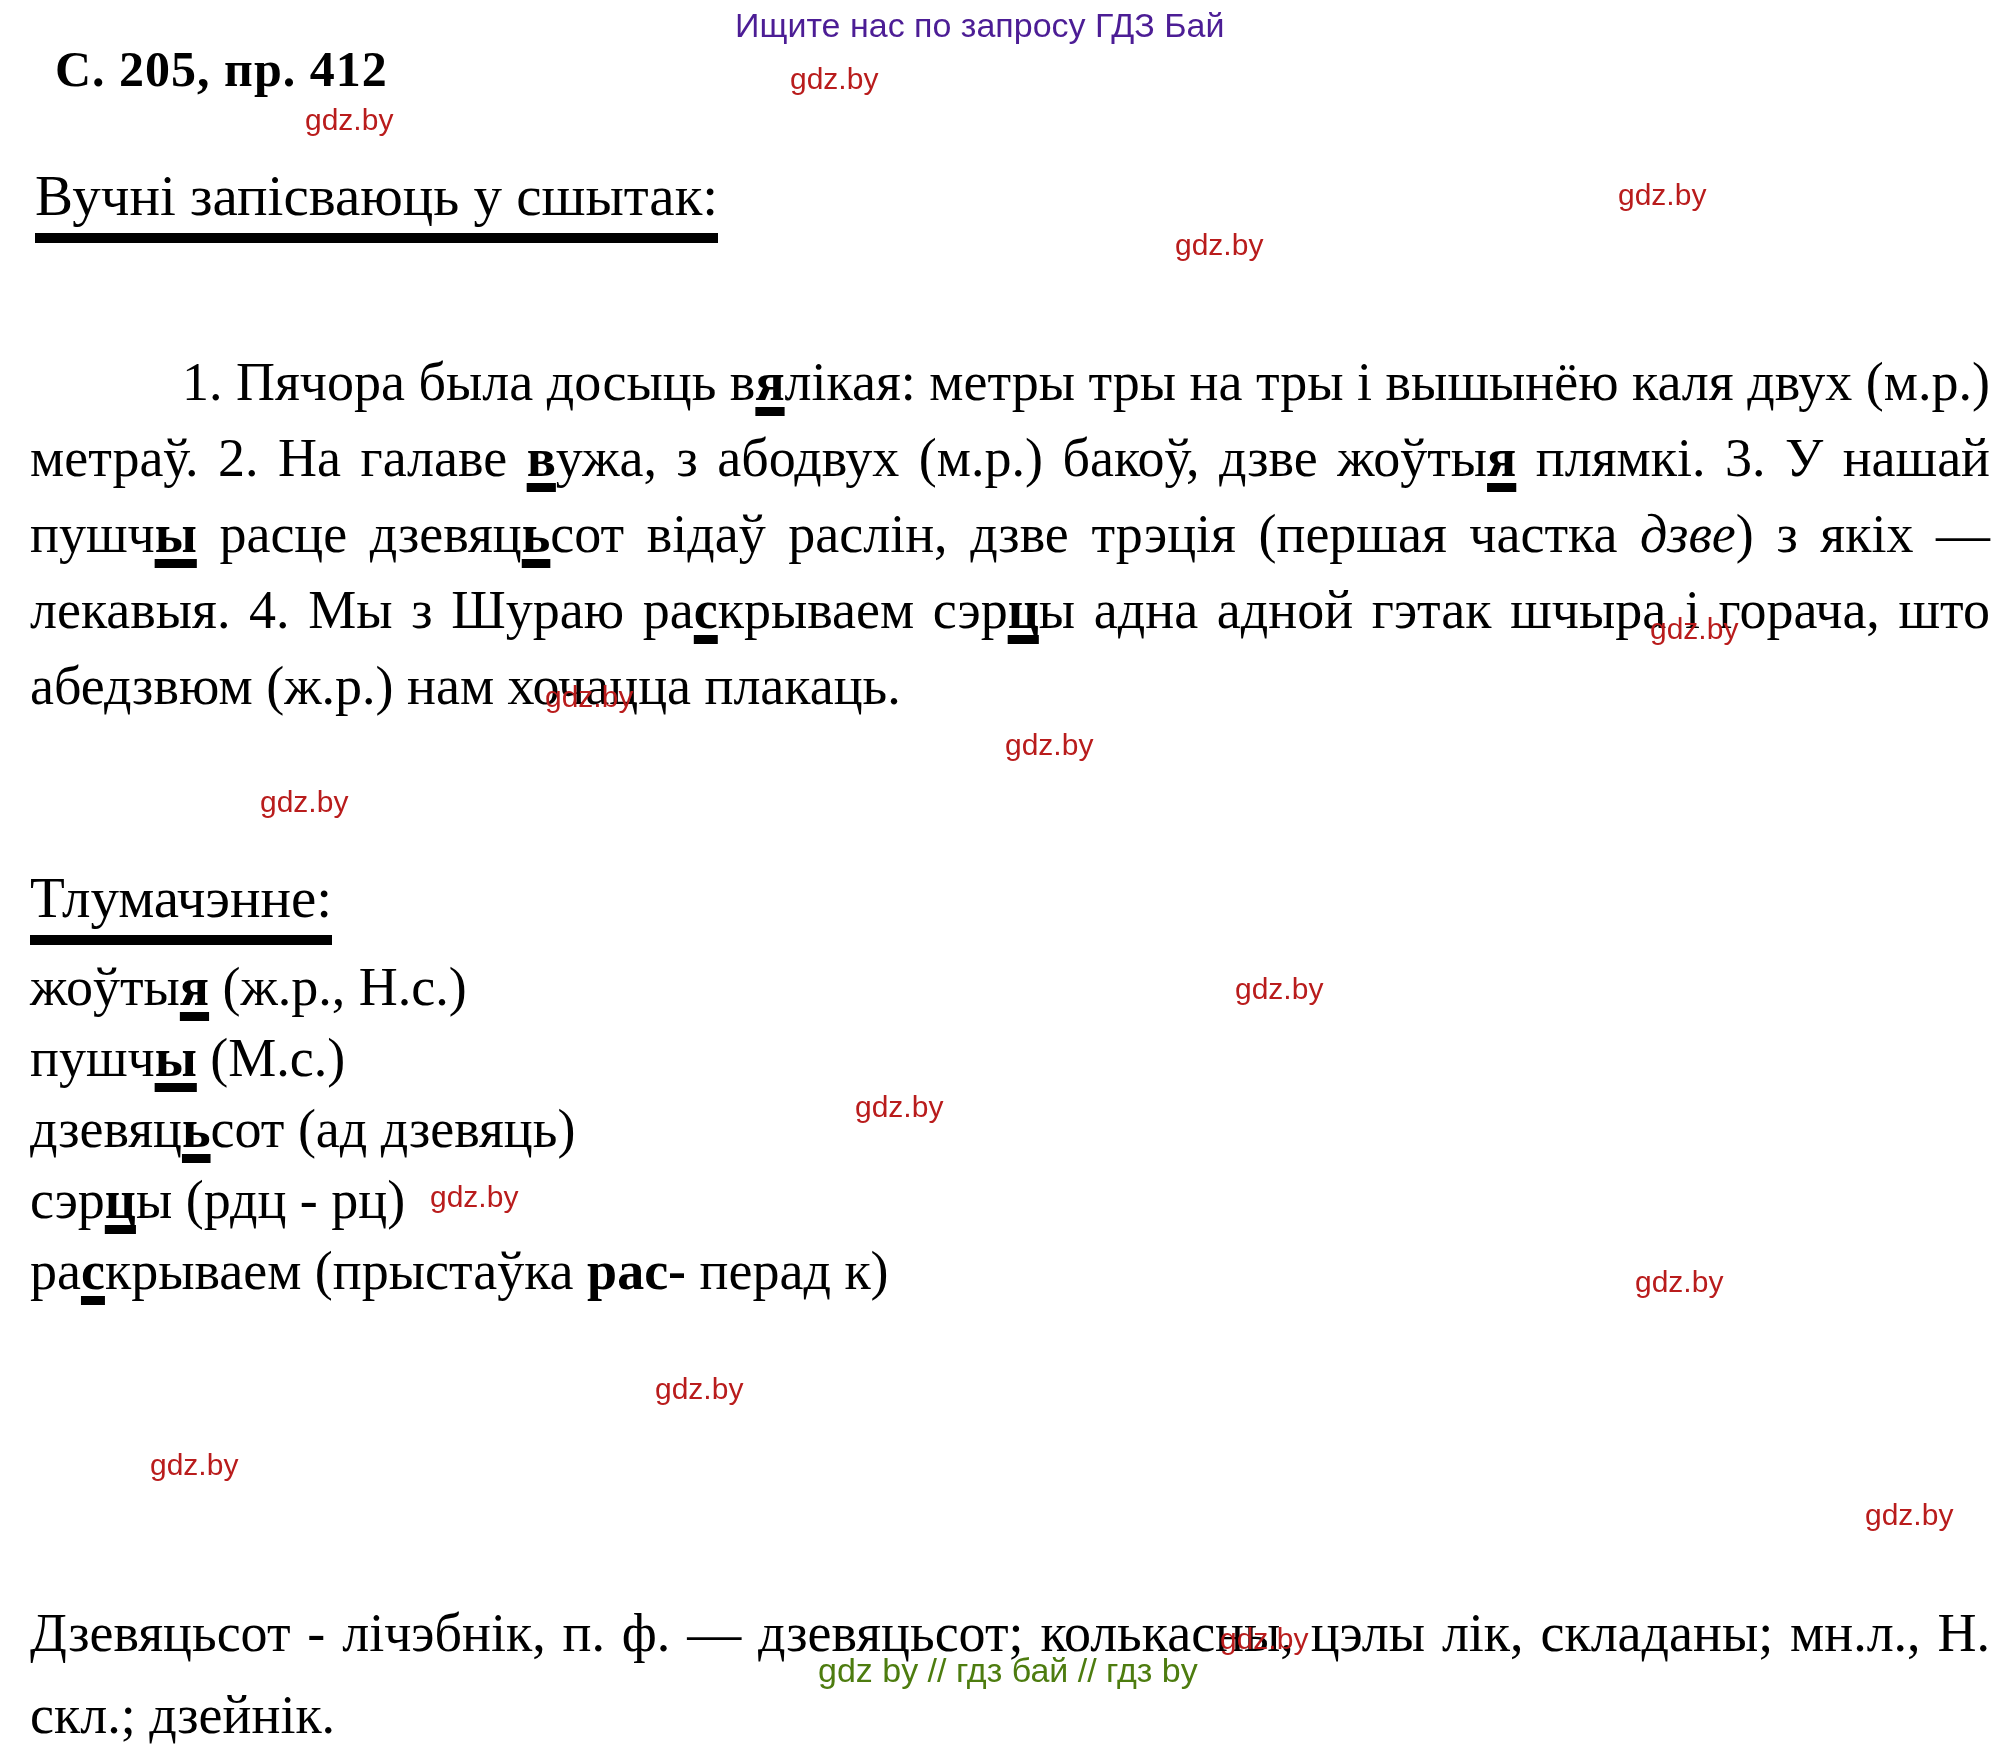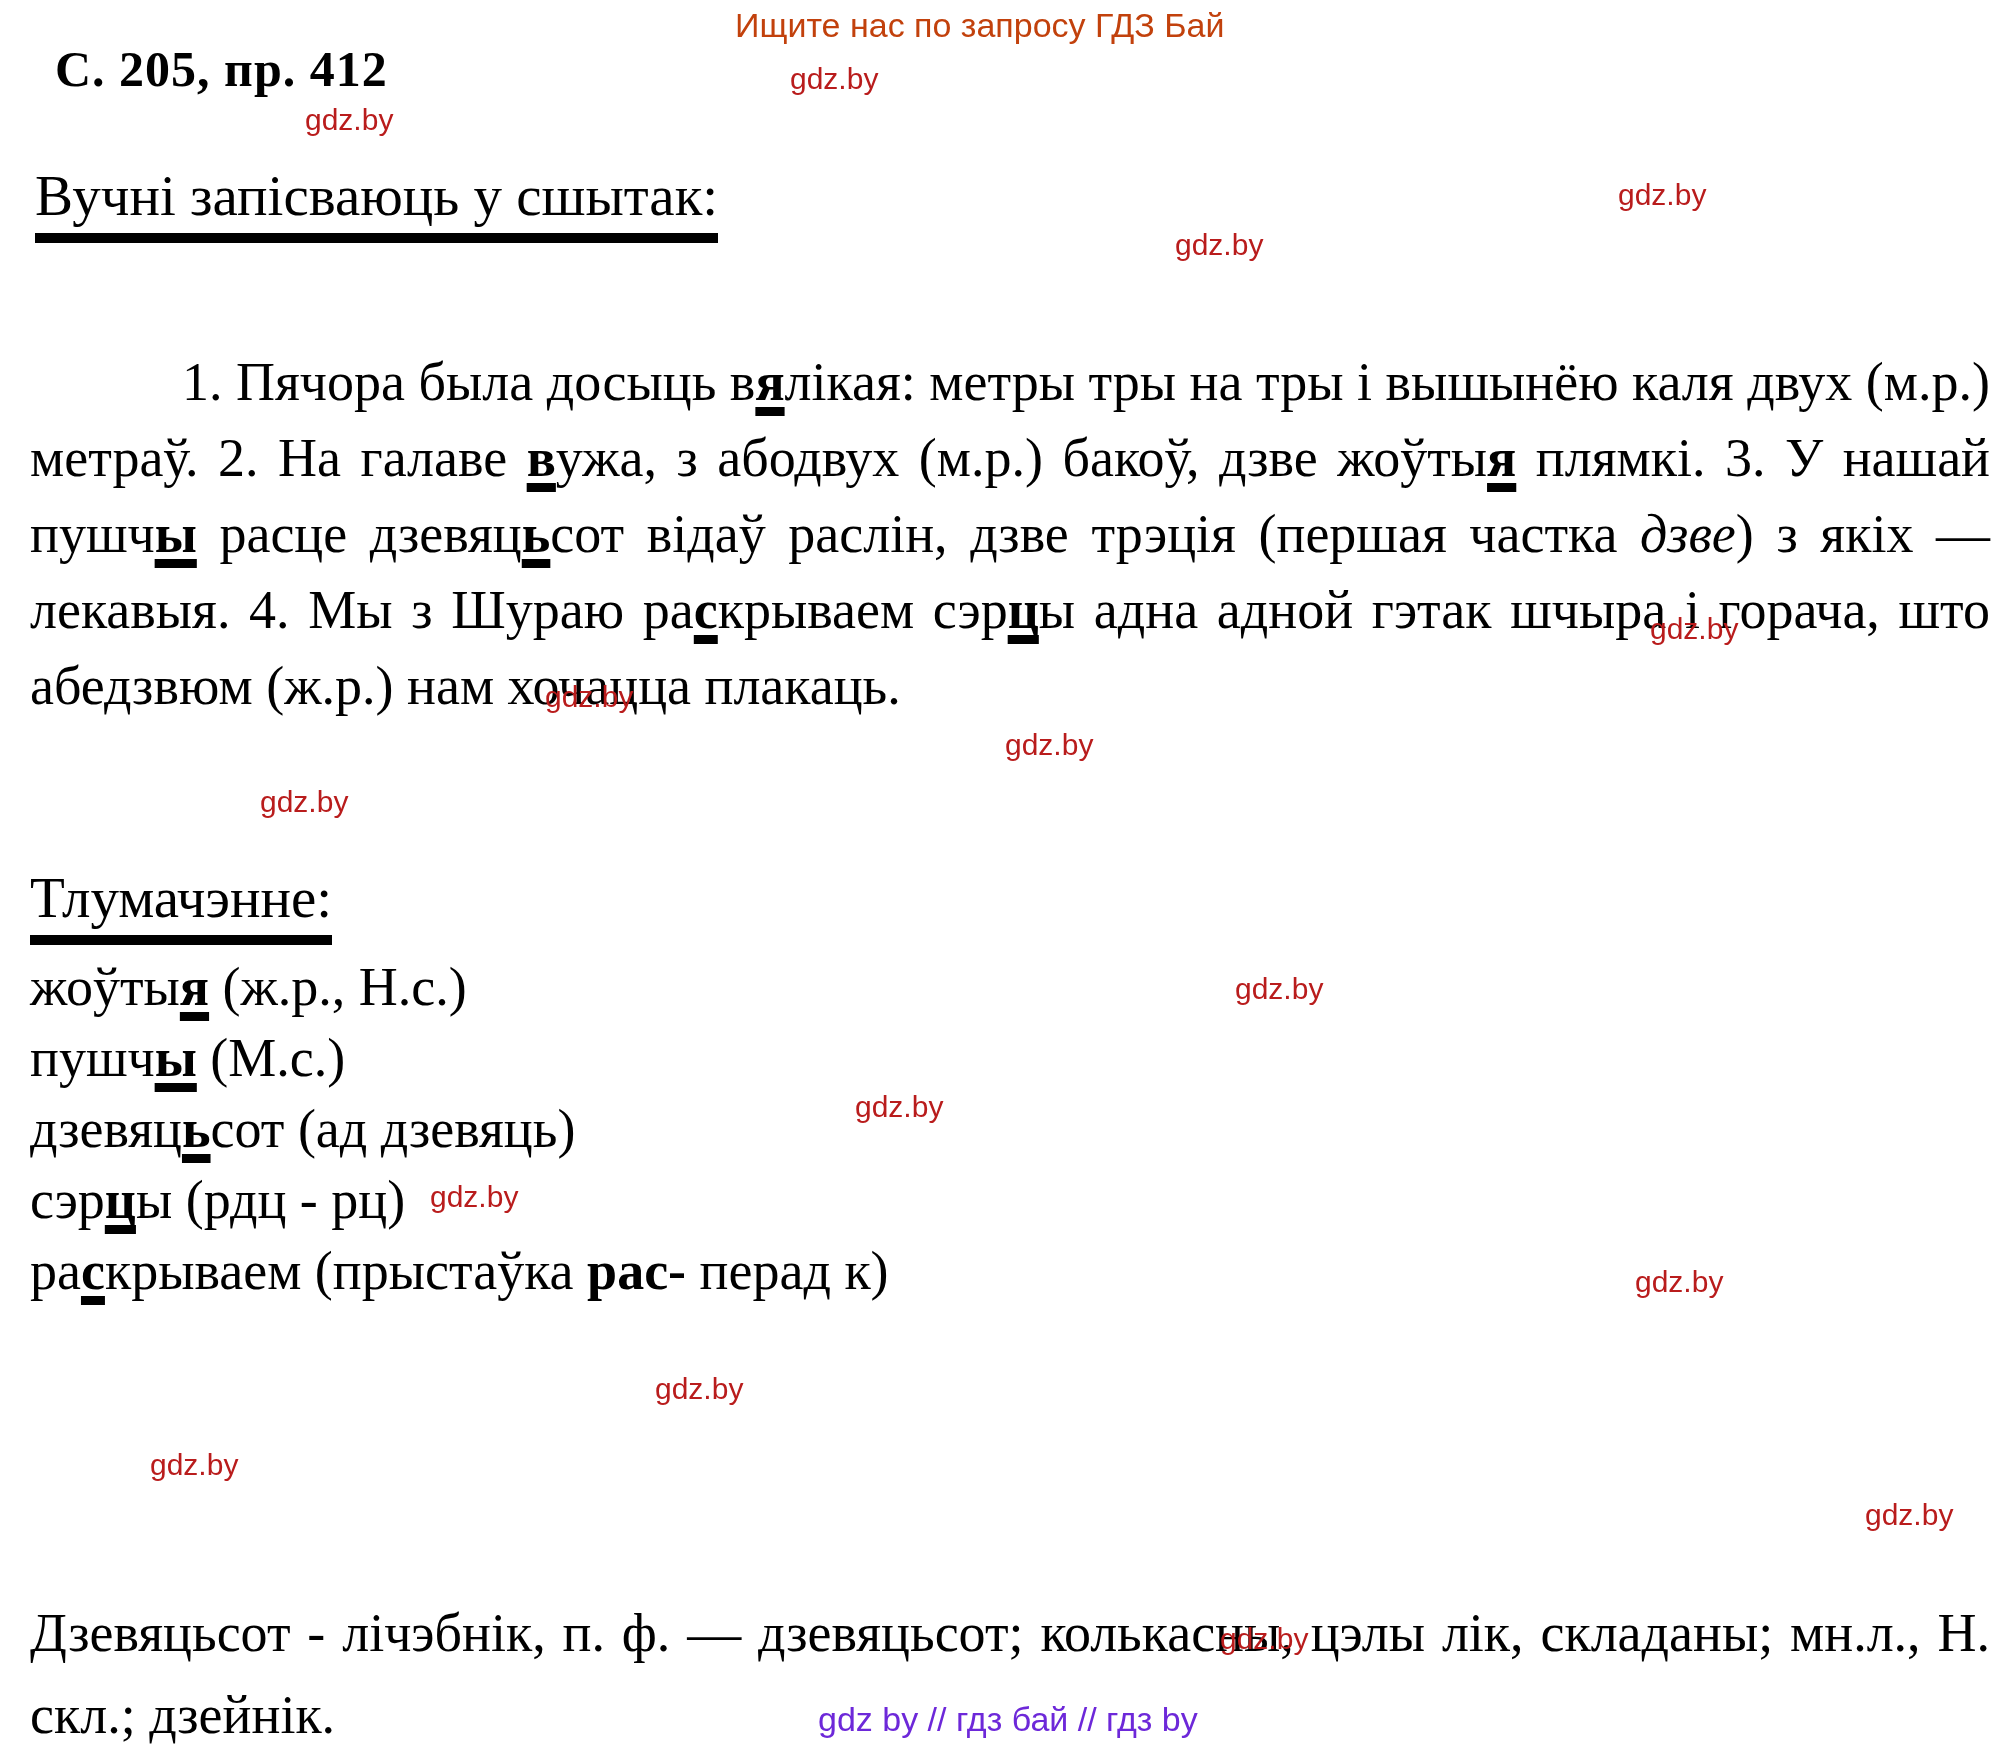--- a/index.html
+++ b/index.html
@@ -2,21 +2,21 @@
 <html><head>
 <meta charset="utf-8">
 <style>
   html,body{margin:0;padding:0;}
   body{
     width:2015px;height:1745px;position:relative;background:#ffffff;
     font-family:"Liberation Serif", serif;color:#000;overflow:hidden;
   }
   .promo{
     position:absolute;left:735px;top:6px;
-    font-family:"Liberation Sans", sans-serif;font-size:34px;color:#c2410c;
+    font-family:"Liberation Sans", sans-serif;font-size:34px;color:#4c1d95;
     white-space:nowrap;
   }
   .wm{
     position:absolute;
     font-family:"Liberation Sans", sans-serif;font-size:30px;color:#b91c1c;
     white-space:nowrap;
   }
   .page-title{
     position:absolute;left:55px;top:40px;
     font-size:50px;font-weight:bold;white-space:nowrap;letter-spacing:1px;
@@ -46,22 +46,22 @@
   .seg-b{font-weight:bold;}
   .seg-i{font-style:italic;}
   .seg-bu{
     font-weight:bold;
     text-decoration:underline;
     text-decoration-thickness:9px;
     text-underline-offset:7px;
     text-decoration-skip-ink:none;
   }
   .footer{
-    position:absolute;left:818px;top:1700px;
-    font-family:"Liberation Sans", sans-serif;font-size:34px;color:#6d28d9;
+    position:absolute;left:818px;top:1651px;
+    font-family:"Liberation Sans", sans-serif;font-size:34px;color:#4d7c0f;
     white-space:nowrap;
   }
 </style>
 </head>
 <body>
 
 <div class="promo">Ищите нас по запросу ГДЗ Бай</div>
 
 <div class="page-title">С. 205, пр. 412</div>
 

